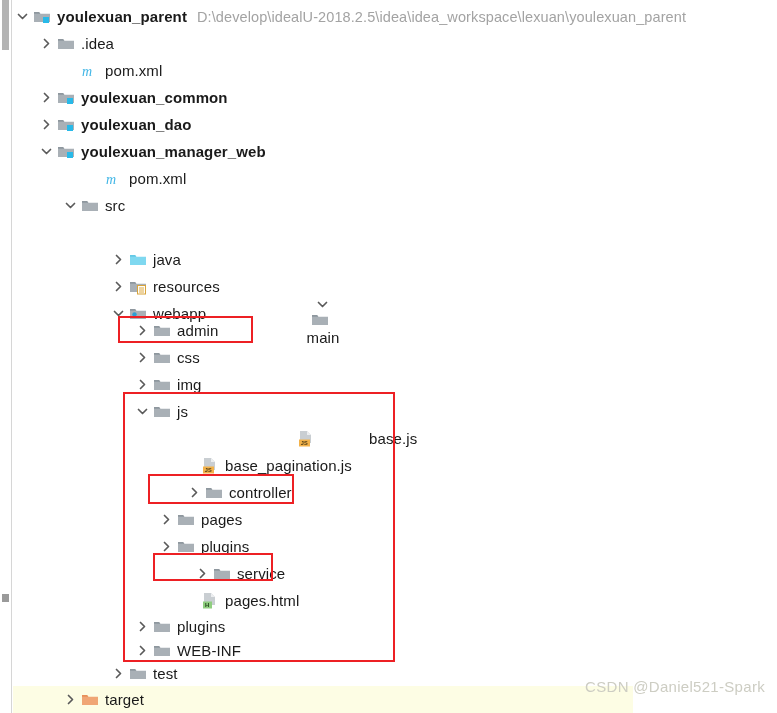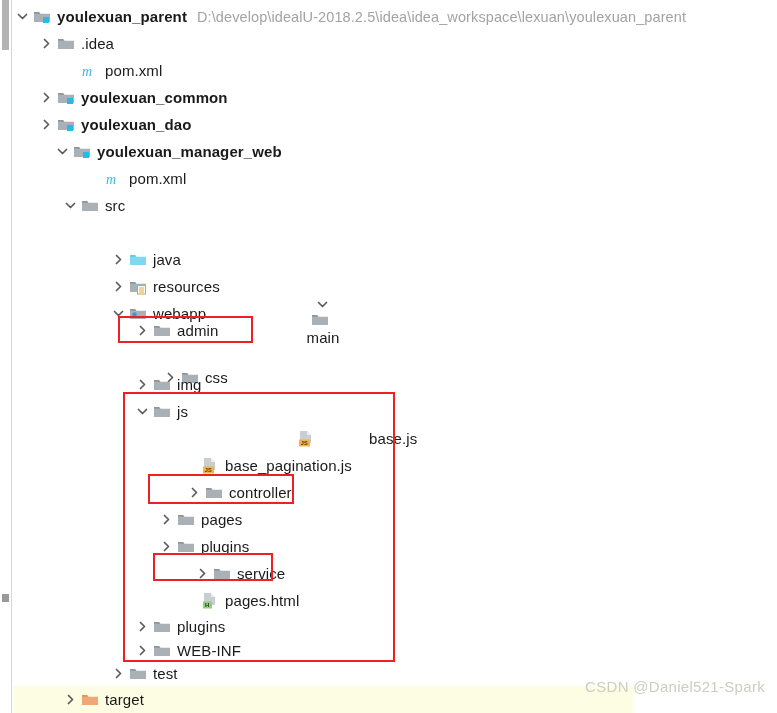--- a/index.html
+++ b/index.html
@@ -168,21 +168,21 @@
           <path d="M3.5 1.5L7.5 5.5L3.5 9.5" fill="none" stroke="#5a5a5a" stroke-width="1.7" stroke-linecap="round" stroke-linejoin="round"></path>
         </svg>
       </div>
       <div class="icon"><svg width="18" height="18" viewBox="0 0 18 18">
         <path d="M1 4h5l1.4 1.7H17V14H1z" fill="#a9b0b6"></path>
         <path d="M1 4h5l1.4 1.7H1z" fill="#8e979e"></path>
         <rect x="10" y="9" width="6" height="6" fill="#28b9e8"></rect>
         </svg></div>
       <span class="label bold">youlexuan_dao</span>
     </div>
-    <div class="row" style="top: 138px; padding-left: 16px;">
+    <div class="row" style="top: 138px;">
       <div style="flex: 0 0 24px; height: 27px;"></div>
       <div class="twisty">
         <svg width="11" height="11" viewBox="0 0 11 11">
           <path d="M1.5 3.5L5.5 7.5L9.5 3.5" fill="none" stroke="#5a5a5a" stroke-width="1.7" stroke-linecap="round" stroke-linejoin="round"></path>
         </svg>
       </div>
       <div class="icon"><svg width="18" height="18" viewBox="0 0 18 18">
         <path d="M1 4h5l1.4 1.7H17V14H1z" fill="#a9b0b6"></path>
         <path d="M1 4h5l1.4 1.7H1z" fill="#8e979e"></path>
         <rect x="10" y="9" width="6" height="6" fill="#28b9e8"></rect>
@@ -271,21 +271,21 @@
         <svg width="11" height="11" viewBox="0 0 11 11">
           <path d="M3.5 1.5L7.5 5.5L3.5 9.5" fill="none" stroke="#5a5a5a" stroke-width="1.7" stroke-linecap="round" stroke-linejoin="round"></path>
         </svg>
       </div>
       <div class="icon"><svg width="18" height="18" viewBox="0 0 18 18">
         <path d="M1 4h5l1.4 1.7H17V14H1z" fill="#a9b0b6"></path>
         <path d="M1 4h5l1.4 1.7H1z" fill="#8e979e"></path>
         </svg></div>
       <span class="label">admin</span>
     </div>
-    <div class="row" style="top: 364px; padding-left: 28px;">
+    <div class="row" style="top: 344px;">
       <div style="flex: 0 0 120px; height: 27px;"></div>
       <div class="twisty">
         <svg width="11" height="11" viewBox="0 0 11 11">
           <path d="M3.5 1.5L7.5 5.5L3.5 9.5" fill="none" stroke="#5a5a5a" stroke-width="1.7" stroke-linecap="round" stroke-linejoin="round"></path>
         </svg>
       </div>
       <div class="icon"><svg width="18" height="18" viewBox="0 0 18 18">
         <path d="M1 4h5l1.4 1.7H17V14H1z" fill="#a9b0b6"></path>
         <path d="M1 4h5l1.4 1.7H1z" fill="#8e979e"></path>
         </svg></div>

